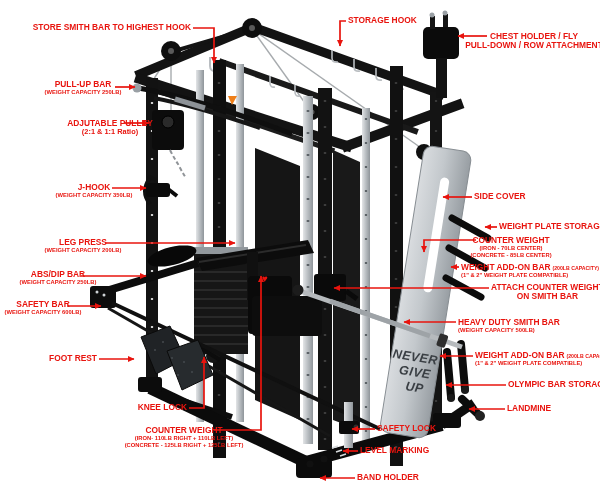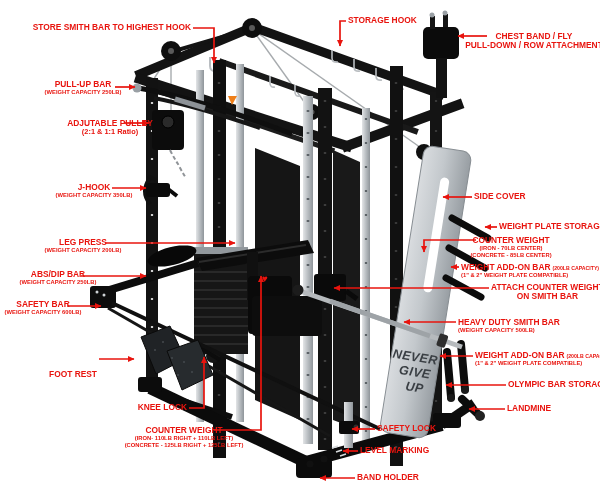--- a/index.html
+++ b/index.html
@@ -258,21 +258,21 @@
     </svg>
 
   <div class="layer" id="labels-layer">
       <div class="label align-right" style="top: 28px; right: 409px;">
         <div class="l-title"><span>STORE SMITH BAR TO HIGHEST HOOK</span></div>
       </div>
       <div class="label align-left" style="top: 21px; left: 348px;">
         <div class="l-title"><span>STORAGE HOOK</span></div>
       </div>
       <div class="label align-center" style="top: 41px; left: 534px;">
-        <div class="l-title"><span>CHEST BAND / FLY</span></div>
+        <div class="l-title"><span>CHEST HOLDER / FLY</span></div>
         <div class="l-title2">PULL-DOWN /  ROW ATTACHMENT</div>
       </div>
       <div class="label align-center" style="top: 88px; left: 83px;">
         <div class="l-title"><span>PULL-UP BAR</span></div>
         <div class="l-sub">(WEIGHT CAPACITY 250LB)</div>
       </div>
       <div class="label align-center" style="top: 128px; left: 90px; margin-left: 20px;">
         <div class="l-title"><span>ADJUTABLE PULLEY</span></div>
         <div class="l-sub lg">(2:1 &amp; 1:1 Ratio)</div>
       </div>
@@ -285,21 +285,21 @@
         <div class="l-sub">(WEIGHT CAPACITY 350LB)</div>
       </div>
       <div class="label align-center" style="top: 278px; left: 58px;">
         <div class="l-title"><span>ABS/DIP BAR</span></div>
         <div class="l-sub">(WEIGHT CAPACITY 250LB)</div>
       </div>
       <div class="label align-center" style="top: 308px; left: 43px;">
         <div class="l-title"><span>SAFETY BAR</span></div>
         <div class="l-sub">(WEIGHT CAPACITY 600LB)</div>
       </div>
-      <div class="label align-right" style="top: 359px; right: 503px; margin-top: 16px;">
+      <div class="label align-right" style="top: 359px; right: 503px;">
         <div class="l-title"><span>FOOT REST</span></div>
       </div>
       <div class="label align-right" style="top: 408px; right: 413px; padding-left: 26px;">
         <div class="l-title"><span>KNEE LOCK</span></div>
       </div>
       <div class="label align-center" style="top: 437px; left: 184px;">
         <div class="l-title"><span>COUNTER WEIGHT</span></div>
         <div class="l-sub">(IRON- 110LB RIGHT + 110LB LEFT)</div>
         <div class="l-sub">(CONCRETE - 125LB RIGHT + 125LB LEFT)</div>
       </div>

